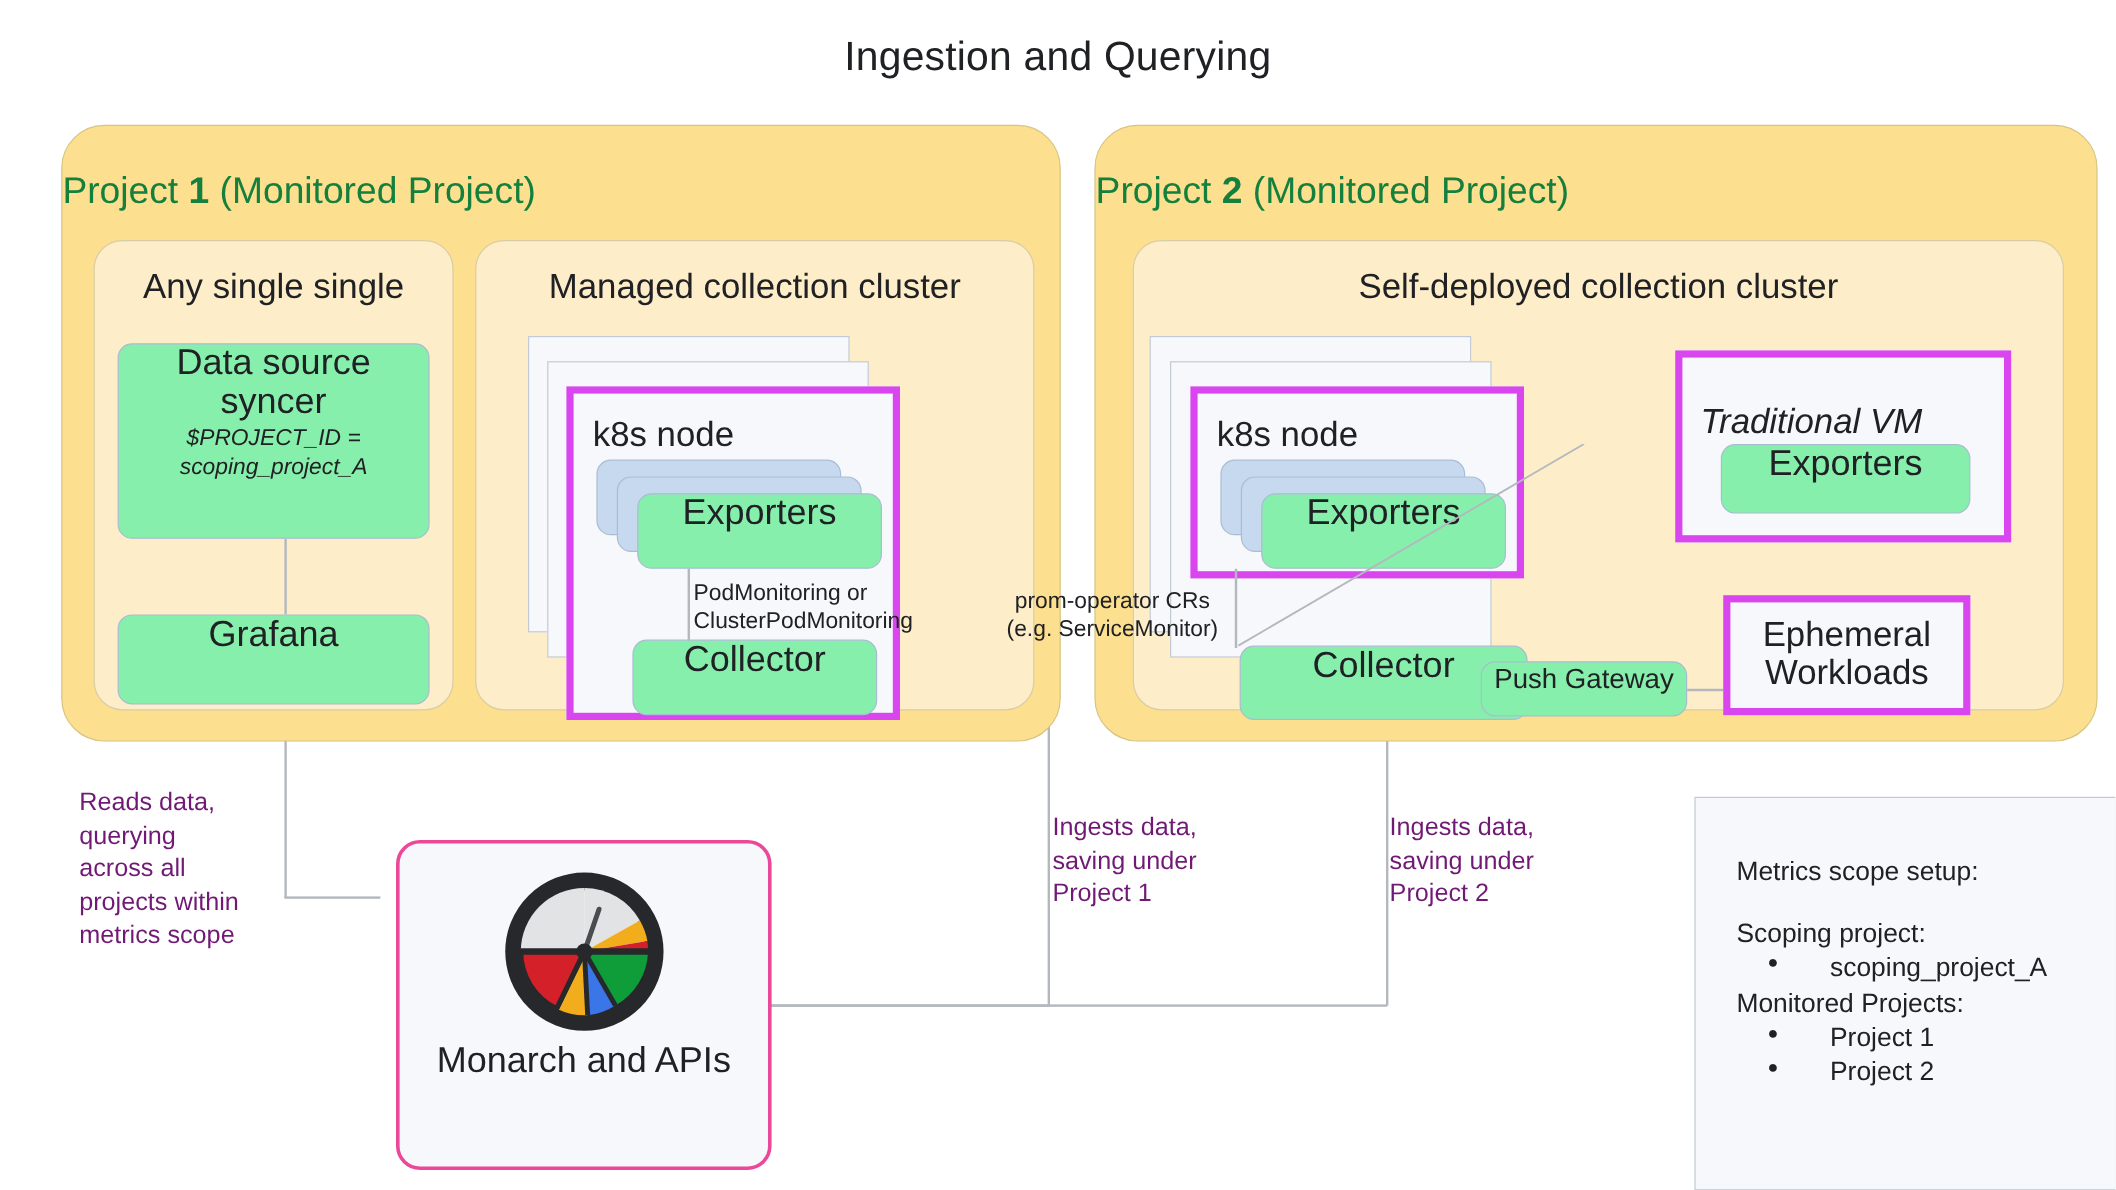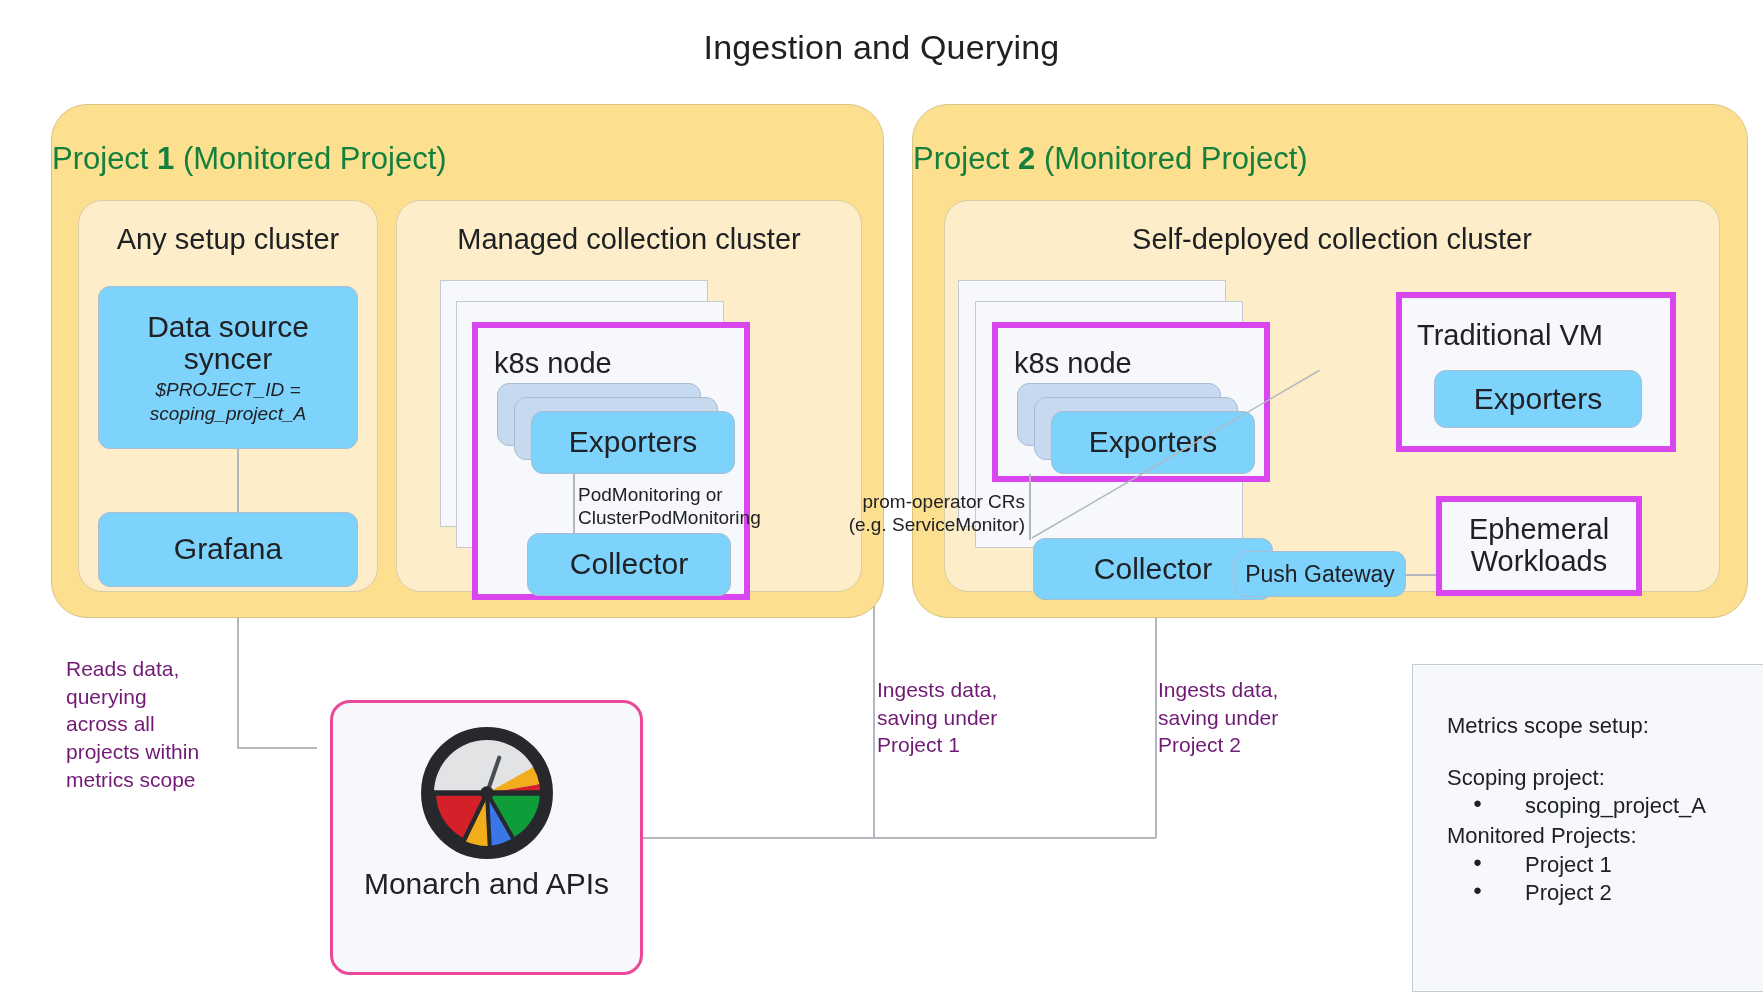--- a/index.html
+++ b/index.html
@@ -53,27 +53,27 @@
   .cluster-title {
     position: absolute;
     top: 22px; left: 0; width: 100%;
     text-align: center;
     font-size: 29px;
     color: #202124;
   }
 
   
   .blue-box {
-    background: #7dd3fc;
+    background: #86efac;
     border: 1px solid #a9bdd2;
     border-radius: 12px;
     display: flex;
     flex-direction: column;
     align-items: center;
-    justify-content: center;
+    justify-content: flex-start;
     text-align: center;
   }
   .blue-box .bb-title { font-size: 30px; line-height: 1.08; }
   .blue-box .bb-sub {
     font-size: 19px;
     font-style: italic;
     line-height: 1.12;
     margin-top: 3px;
   }
 
@@ -177,21 +177,21 @@
   <div class="abs line line-v" style="left:1155px; top:545px; height:293px;"></div>
   <div class="abs line line-h" style="left:630px; top:837px; width:526px;"></div>
 
   <div class="abs project-box" style="left:51px; top:104px; width:833px; height:514px;">
     <div class="project-title">
       <span>Project </span><b>1</b><span> (Monitored Project)</span>
     </div>
   </div>
 
   <div class="abs cluster-box" style="left:78px; top:200px; width:300px; height:392px;">
-    <div class="cluster-title">Any setup cluster</div>
+    <div class="cluster-title">Any single single</div>
   </div>
 
   <div class="abs blue-box" style="left:98px; top:286px; width:260px; height:163px;">
     <div class="bb-title">Data source</div>
     <div class="bb-title">syncer</div>
     <div class="bb-sub">$PROJECT_ID =</div>
     <div class="bb-sub">scoping_project_A</div>
   </div>
 
   <div class="abs line line-v" style="left:237px; top:449px; height:63px;"></div>
@@ -241,41 +241,41 @@
   <div class="abs node-box" style="left:992px; top:322px; width:278px; height:160px;"></div>
   <div class="abs node-label" style="left:1014px; top:347px;">k8s node</div>
 
   <div class="abs ghost-blue" style="left:1017px; top:383px; width:204px; height:63px;"></div>
   <div class="abs ghost-blue" style="left:1034px; top:397px; width:204px; height:63px;"></div>
   <div class="abs blue-box" style="left:1051px; top:411px; width:204px; height:63px;">
     <div class="bb-title">Exporters</div>
   </div>
 
   <div class="abs line line-v" style="left:1029px; top:474px; height:66px;"></div>
-  <div class="abs edge-label" style="left:829px; top:490px; width:196px; text-align:right;">
+  <div class="abs edge-label" style="left:829px; top:490px; width:196px; ">
     <div>prom-operator CRs</div>
     <div>(e.g. ServiceMonitor)</div>
   </div>
 
   <svg class="abs" style="left:1025px; top:370px; width:320px; height:172px;" viewBox="0 0 320 172">
     <line x1="295" y1="0" x2="7" y2="168" stroke="#b3b8bf" stroke-width="1.5"></line>
   </svg>
 
   <div class="abs blue-box" style="left:1033px; top:538px; width:240px; height:62px;">
     <div class="bb-title">Collector</div>
   </div>
 
   <div class="abs blue-box" style="left:1234px; top:551px; width:172px; height:46px;">
     <div style="font-size:23px;">Push Gateway</div>
   </div>
 
   <div class="abs line line-h" style="left:1406px; top:574px; width:30px;"></div>
 
   <div class="abs node-box" style="left:1396px; top:292px; width:280px; height:160px;"></div>
-  <div class="abs node-label" style="left:1417px; top:319px;">Traditional VM</div>
+  <div class="abs node-label" style="left:1417px; top:336px;font-style:italic;">Traditional VM</div>
   <div class="abs blue-box" style="left:1434px; top:370px; width:208px; height:58px;">
     <div class="bb-title">Exporters</div>
   </div>
 
   <div class="abs node-box" style="left:1436px; top:496px; width:206px; height:100px; display:flex; flex-direction:column; align-items:center; justify-content:center;">
     <div style="font-size:29px; line-height:1.1;">Ephemeral</div>
     <div style="font-size:29px; line-height:1.1;">Workloads</div>
   </div>
 
   <div class="abs note-label" style="left:66px; top:655px; width:180px; white-space:pre-line;">Reads data,

